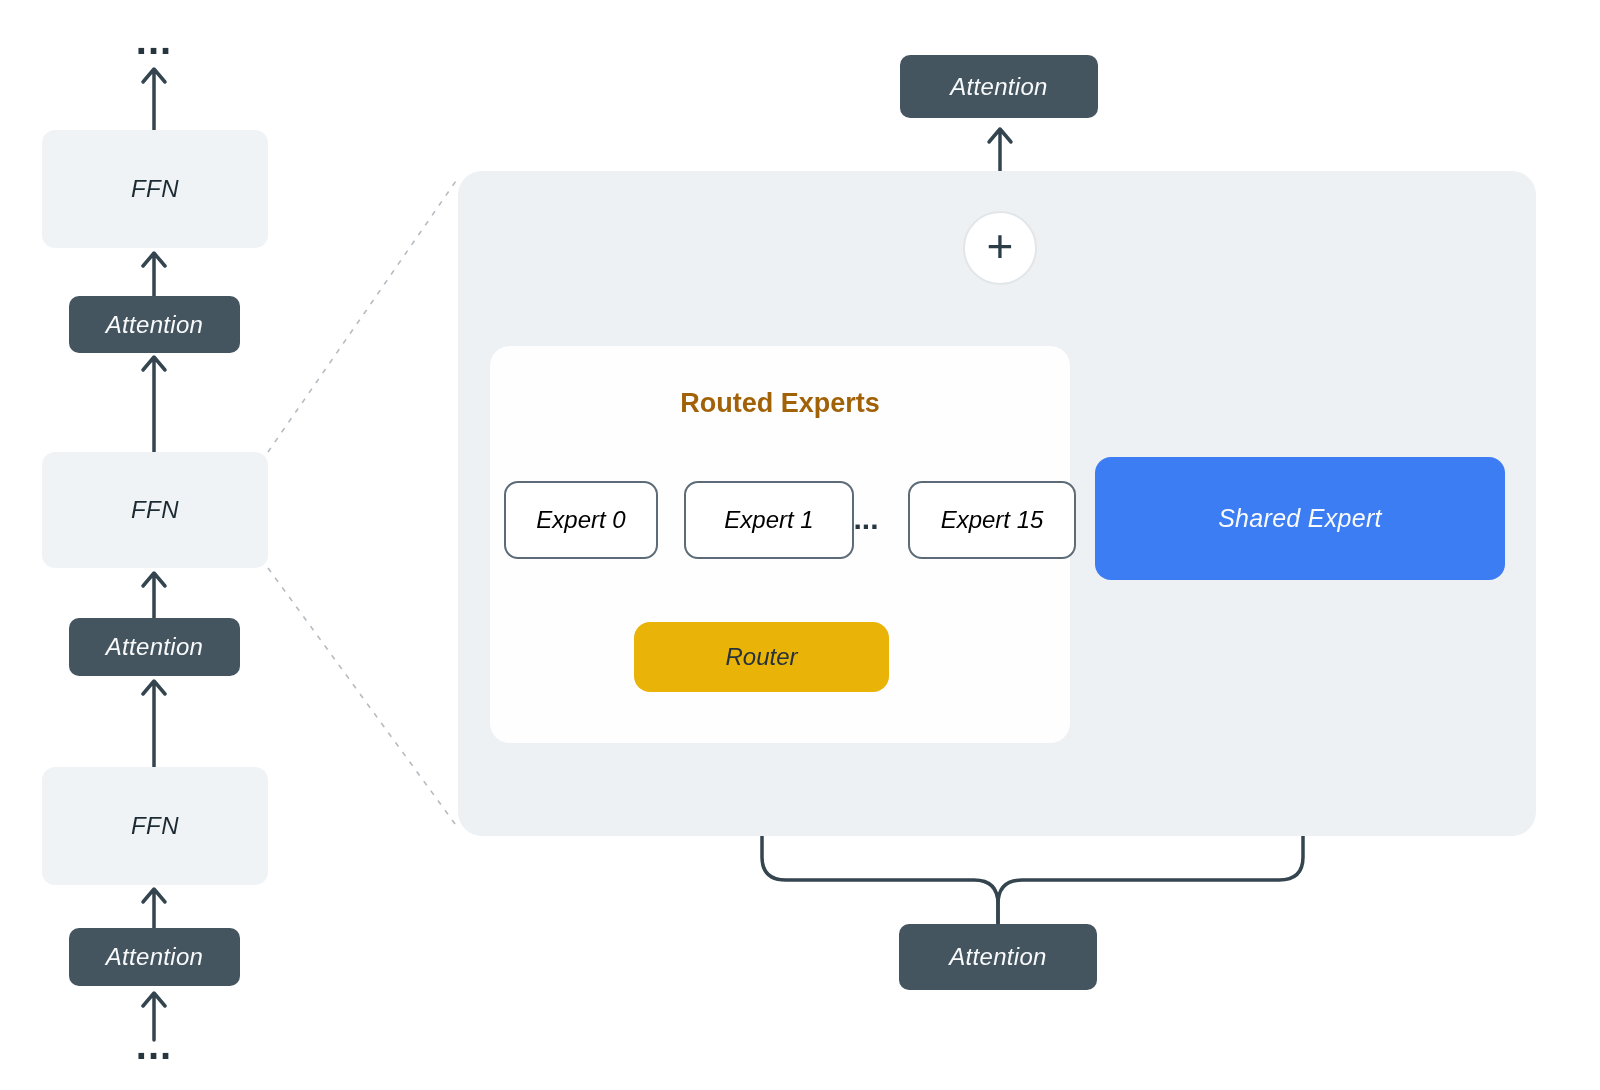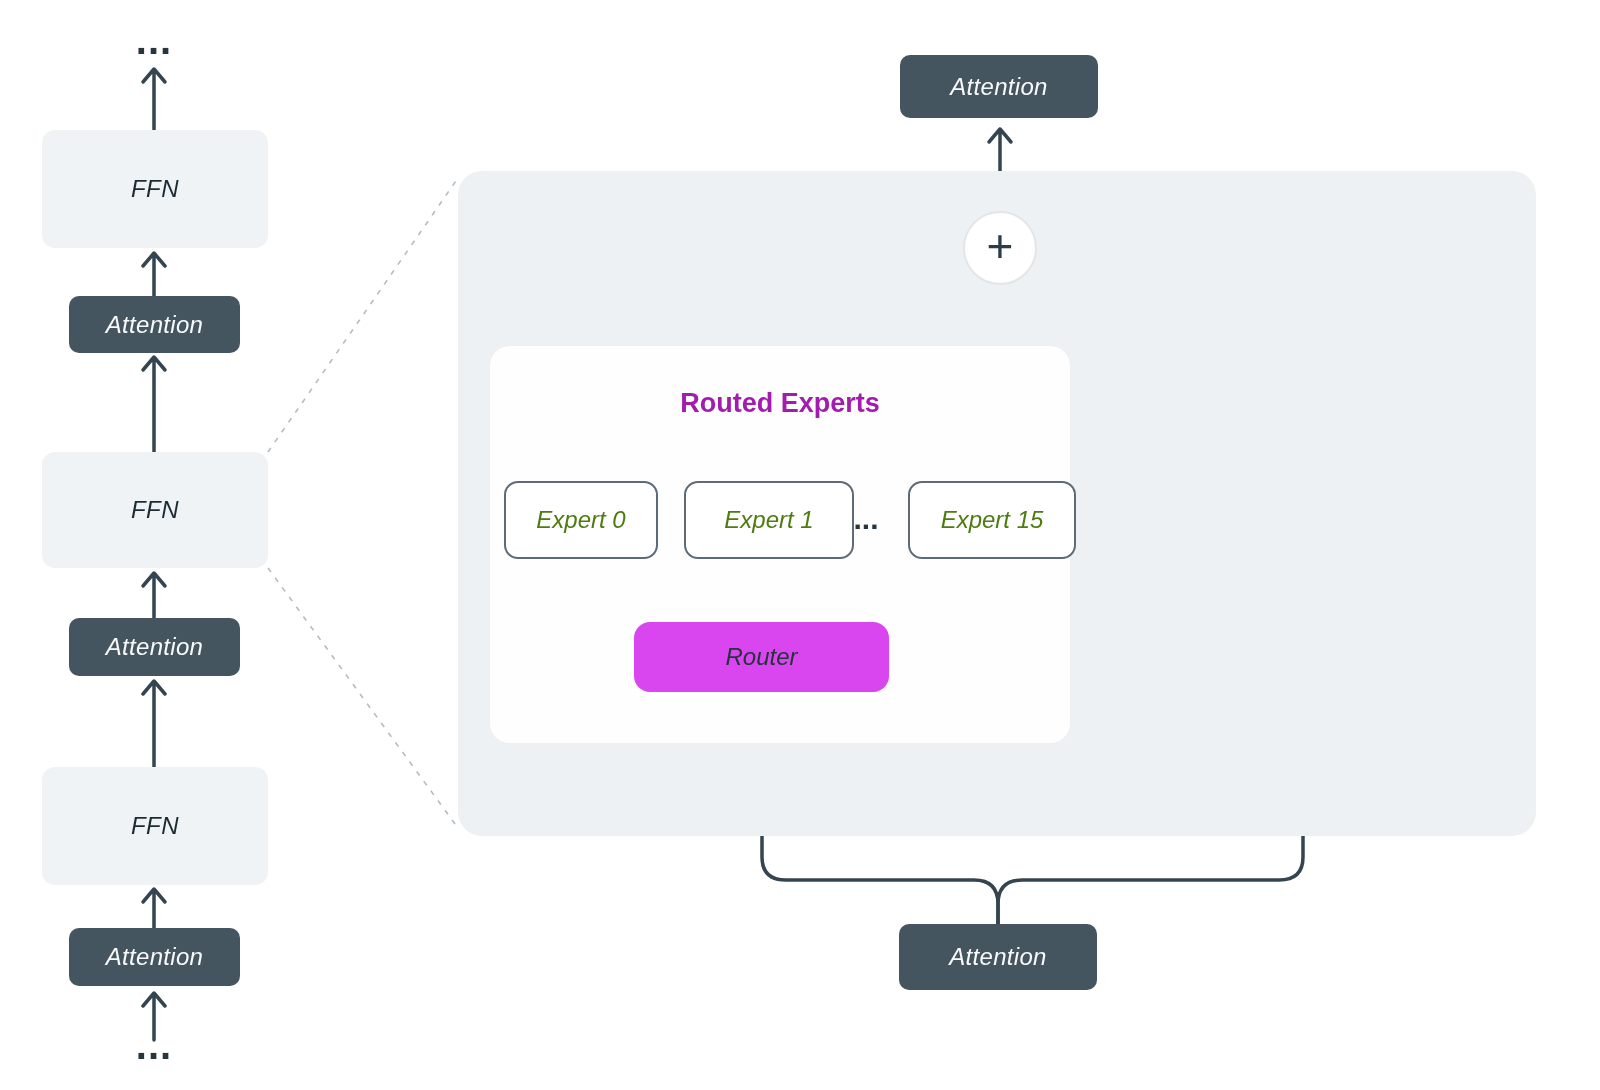--- a/index.html
+++ b/index.html
@@ -27,32 +27,32 @@
   }
   .panel-title{
     position:absolute;left:490px;top:198px;font-size:29px;font-weight:600;color:#1B2A32;letter-spacing:.2px;
   }
   .routed-box{
     position:absolute;left:490px;top:346px;width:580px;height:397px;
     background:#FEFEFE;border-radius:20px;
   }
   .routed-title{
     position:absolute;left:490px;top:388px;width:580px;text-align:center;
-    font-size:27px;font-weight:600;color:#a21caf;
+    font-size:27px;font-weight:600;color:#a16207;
   }
   .expert{
     background:#FFFFFF;border:2px solid #5C6B77;border-radius:14px;
-    font-size:24px;color:#4d7c0f;
+    font-size:24px;color:#000000;
   }
   .mid-ellipsis{
     position:absolute;left:834px;top:501px;width:64px;text-align:center;
     font-size:30px;font-weight:bold;color:#27353E;line-height:36px;
   }
   .router{
-    background:#d946ef;border-radius:16px;font-size:24px;color:#26333C;
+    background:#eab308;border-radius:16px;font-size:24px;color:#26333C;
   }
   .shared{
     background:#3C7DF4;border-radius:16px;font-size:25px;color:#F8FAFC;letter-spacing:.3px;
   }
   .plus-circle{
     position:absolute;left:963px;top:211px;width:74px;height:74px;border-radius:50%;
     background:#FFFFFF;border:2.5px solid #E2E6E9;box-sizing:border-box;
     display:flex;align-items:center;justify-content:center;
     font-size:46px;font-weight:500;color:#2C3D47;line-height:1;padding-bottom:4px;
   }
@@ -117,20 +117,21 @@
   <div class="routed-box"></div>
   <div class="routed-title">Routed Experts</div>
 
   <div class="box expert" style="left:504px;top:481px;width:154px;height:78px;">Expert 0</div>
   <div class="box expert" style="left:684px;top:481px;width:170px;height:78px;">Expert 1</div>
   <div class="mid-ellipsis">...</div>
   <div class="box expert" style="left:892px;top:481px;width:168px;height:78px;margin-left:16px;">Expert 15</div>
 
   <div class="box router" style="left:634px;top:622px;width:255px;height:70px;">Router</div>
 
+  <div class="box shared" style="left:1095px;top:457px;width:410px;height:123px;">Shared Expert</div>
 
   <div class="plus-circle">
     <span>+</span>
   </div>
 
   <div class="box attn" style="left:900px;top:55px;width:198px;height:63px;">Attention</div>
 
   <div class="box attn" style="left:899px;top:924px;width:198px;height:66px;">Attention</div>
 
 </div>

